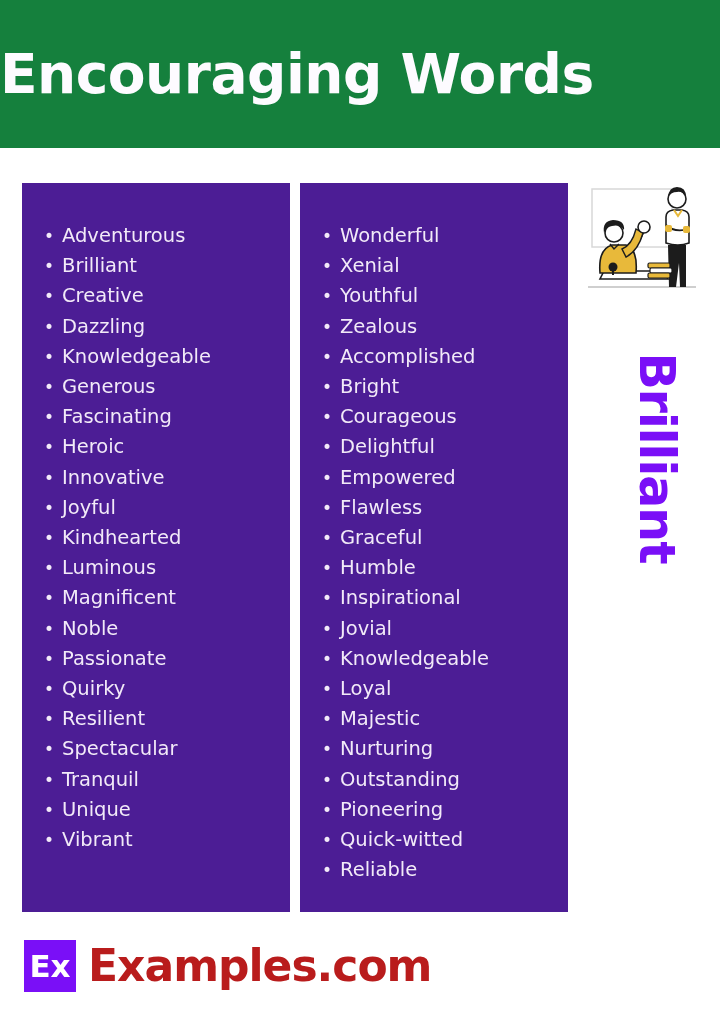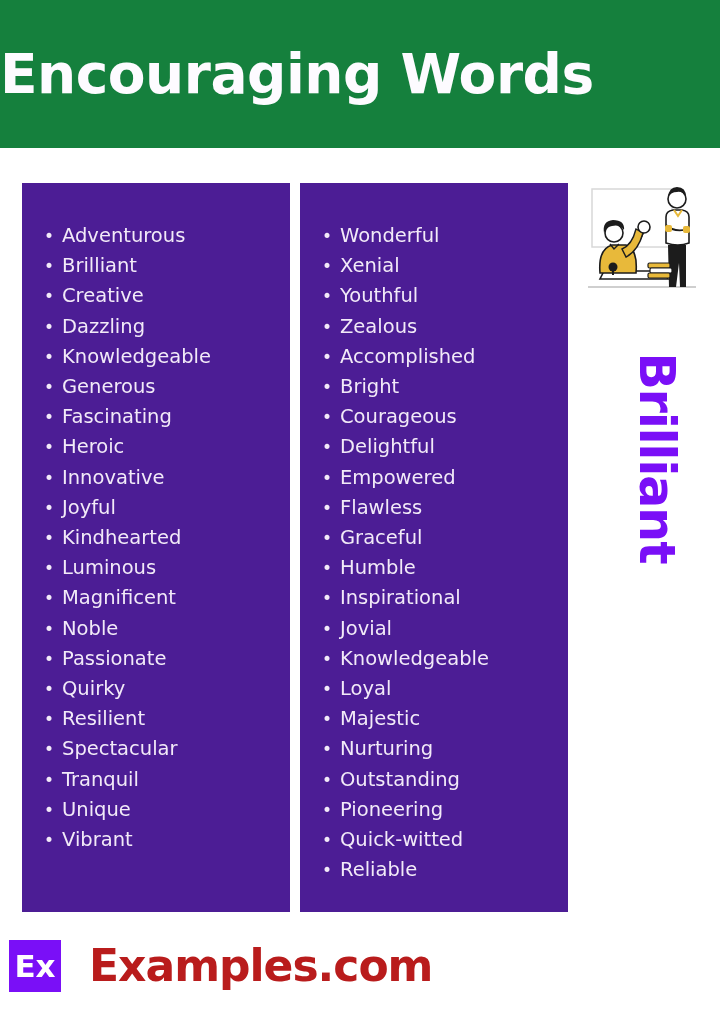--- a/index.html
+++ b/index.html
@@ -111,25 +111,25 @@
     font-weight: bold;
     line-height: 1;
     font-family: "DejaVu Sans", sans-serif;
     letter-spacing: -1px;
     white-space: nowrap;
   }
 
   
   .footer {
     position: absolute;
-    left: 9px;
+    left: 24px;
     bottom: 26px;
     display: flex;
     align-items: center;
-    gap: 28px;
+    gap: 12px;
   }
   .brand-logo {
     width: 52px;
     height: 52px;
     background: #7a0ff7;
     color: #ffffff;
     font-size: 31px;
     font-weight: bold;
     font-family: "DejaVu Sans", sans-serif;
     display: flex;

